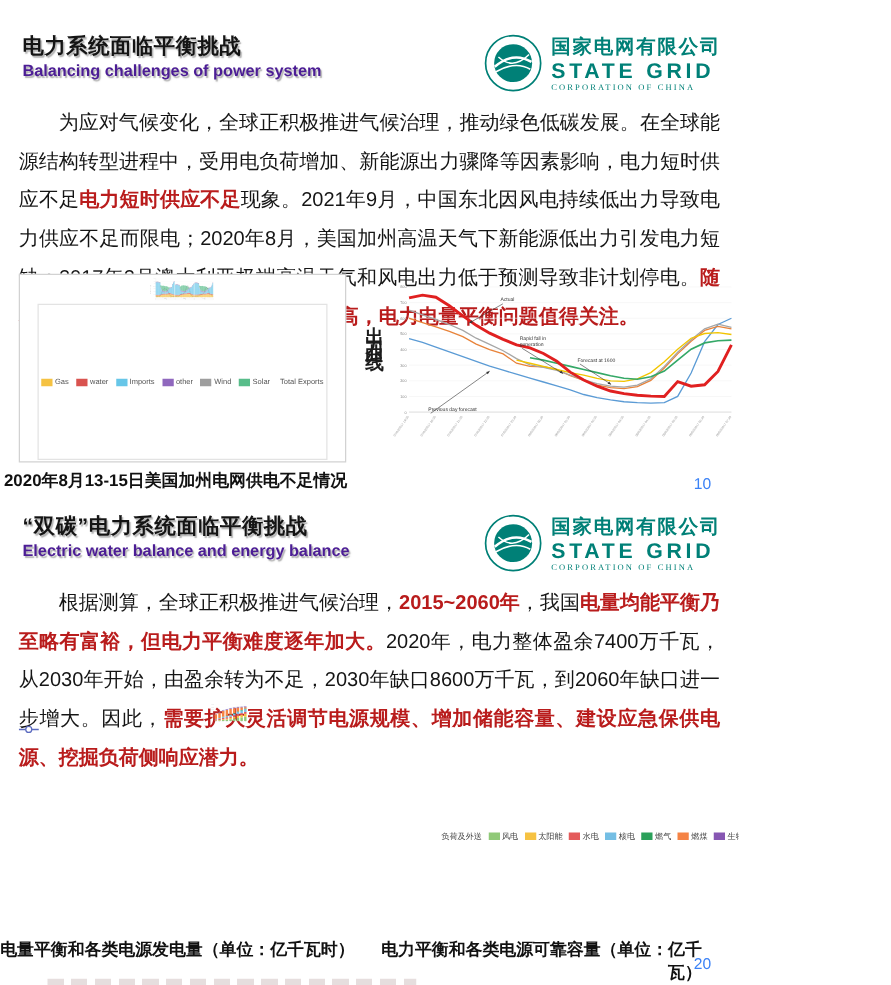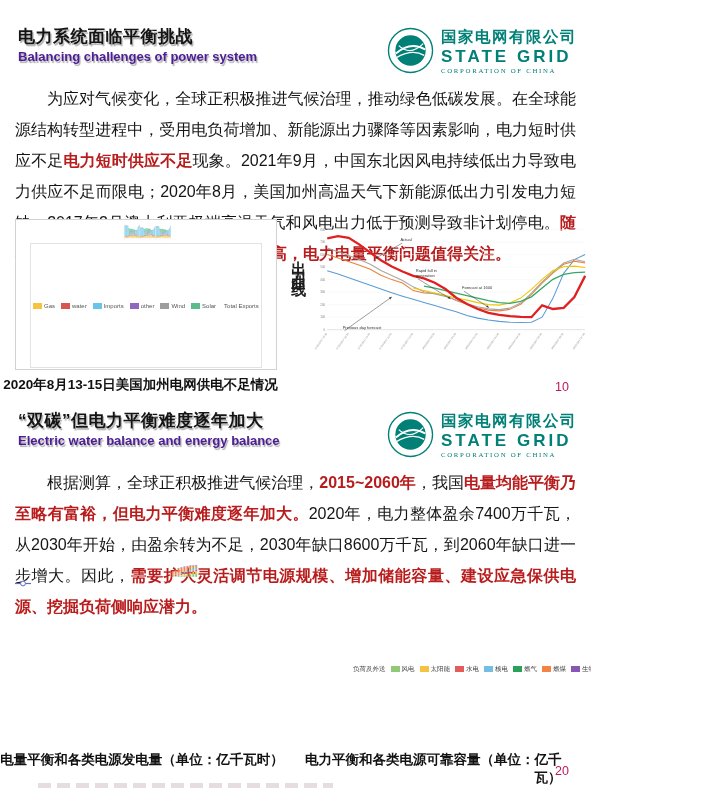--- a/index.html
+++ b/index.html
@@ -30,21 +30,21 @@
                border:1px solid #e3e3e3;margin:2px 12px 0;padding:1px 2px;white-space:nowrap}
   .sa-chart{flex:1;display:flex;align-items:flex-start}
   .vert-label{writing-mode:vertical-rl;font-size:15px;font-weight:bold;letter-spacing:7px;margin-top:30px;color:#1c1c1c}
   .sa-chart svg{width:332px;height:153px;display:block}
   .caption-row{position:absolute;left:0;width:100%;display:flex;font-weight:bold;font-size:13.5px;color:#111}
   #s1-captions{top:376px}
   #s2-captions{top:349px}
   .caption-row .caption{text-align:right}
   .caption-row .caption:first-child{width:48%}
   .caption-row .caption:last-child{width:47%}
-  .pagenum{position:absolute;right:22px;color:#be185d;font-size:12.5px}
+  .pagenum{position:absolute;right:22px;color:#3b82f6;font-size:12.5px}
   #pn10{top:380px}
   #pn11{top:362px}
   #s2-charts{top:161px;height:195px;gap:6px}
   .stack-fig{display:flex;flex-direction:column}
   .stack-fig svg{display:block}
   #fig-gen svg{width:336px;height:178px}
   #fig-cap svg{width:352px;height:178px}
   .chart-legend{display:flex;justify-content:center;align-items:center;gap:5px;font-size:6.5px;color:#444;white-space:nowrap;margin-top:1px}
   .sw{display:inline-block;width:9px;height:6px;vertical-align:middle}
   .lg-item{display:inline-flex;align-items:center;gap:2px}
@@ -649,21 +649,21 @@
     </div>
     <div class="caption-row" id="s1-captions">
       <div class="caption">2020年8月13-15日美国加州电网供电不足情况</div>
     </div>
     <div class="pagenum" id="pn10">10</div>
   </section>
 
   <section class="slide" id="slide2">
     <div class="slide-head">
       <div class="title-block">
-        <div class="title-zh">“双碳”但电力平衡难度逐年加大</div>
+        <div class="title-zh">“双碳”电力系统面临平衡挑战</div>
         <div class="title-en">Electric water balance and energy balance</div>
       </div>
       <div class="logo">
         <svg class="globe" viewBox="0 0 48 48">
           <circle cx="24" cy="24" r="22.5" fill="none" stroke="#008077" stroke-width="1.4"></circle>
           <circle cx="24" cy="24" r="15.5" fill="#008077"></circle>
           <path d="M9 27 Q24 14 39 23" stroke="#fff" stroke-width="2" fill="none"></path>
           <path d="M10 31 Q26 22 38 29" stroke="#fff" stroke-width="1.4" fill="none"></path>
           <path d="M12 19 Q24 30 37 17" stroke="#fff" stroke-width="1.2" fill="none"></path>
         </svg>

